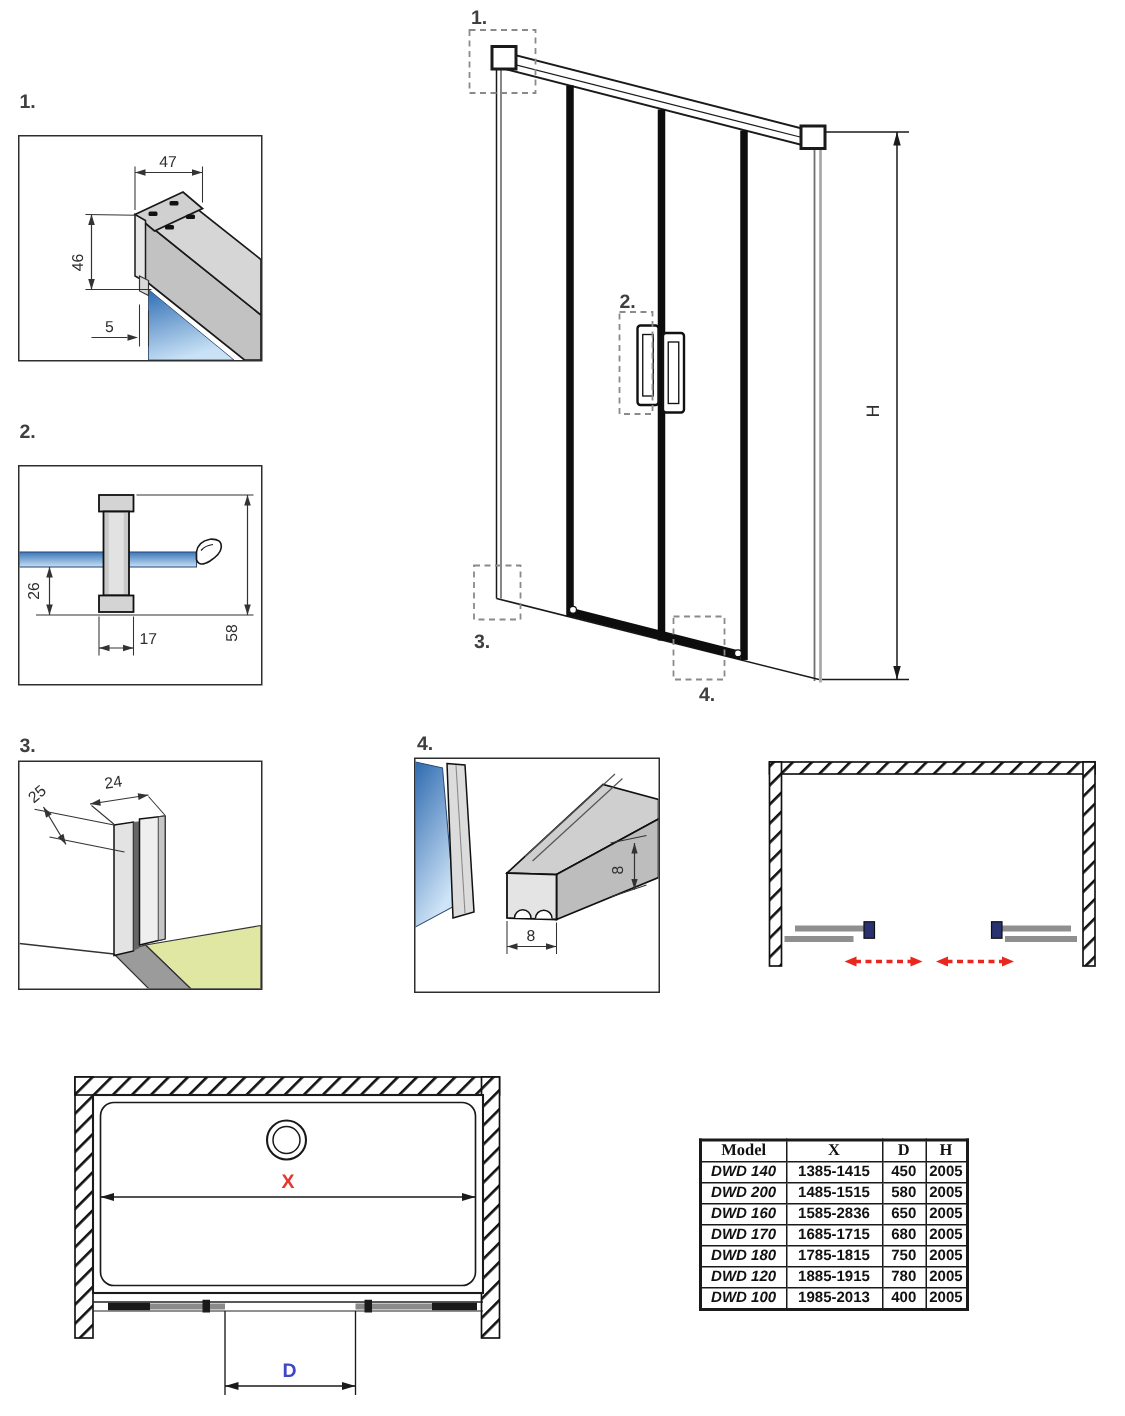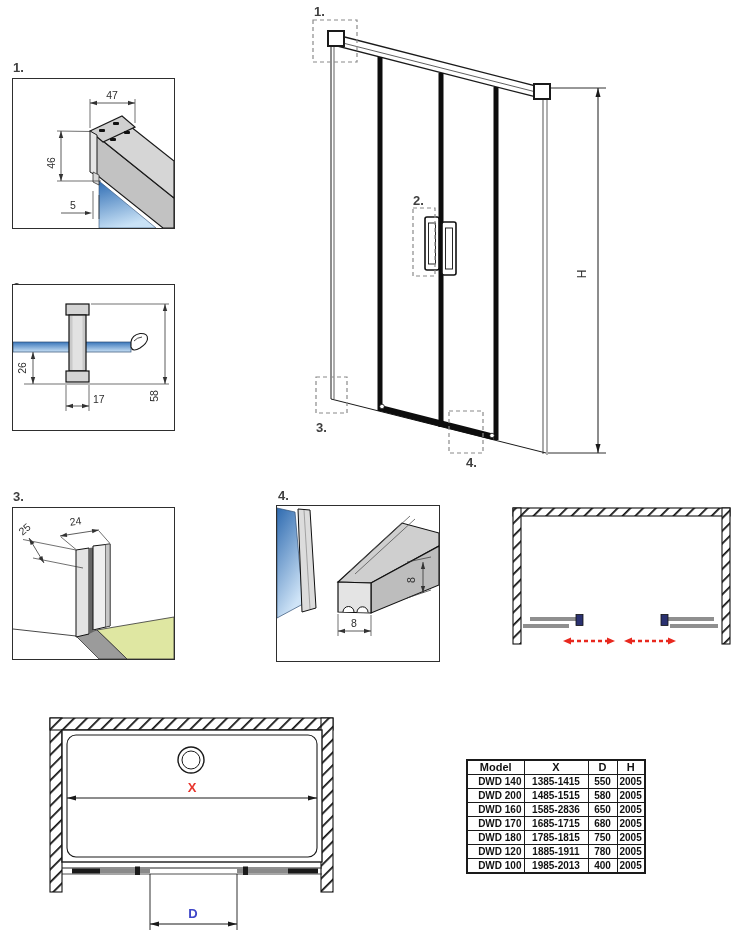--- a/index.html
+++ b/index.html
@@ -12,31 +12,31 @@
   .dim{font:10.5px "Liberation Sans",sans-serif;fill:#2e2e2e;}
   .co{font:bold 13px "Liberation Sans",sans-serif;fill:#3f3f3f;}
   .xlabel{font:bold 13px "Liberation Sans",sans-serif;fill:#e8362d;}
   .dlabel{font:bold 13px "Liberation Sans",sans-serif;fill:#3f46c8;}
   .hlabel{font:12px "Liberation Sans",sans-serif;fill:#2e2e2e;}
   table.spec{position:absolute;left:466px;top:759px;border-collapse:collapse;
              border:2px solid #1a1a1a;font-family:"Liberation Sans",sans-serif;
              text-align:center;background:#fff;}
   table.spec th,table.spec td{border:1px solid #1a1a1a;padding:0 2px;height:13px;
              line-height:13px;font-size:10px;font-weight:bold;color:#111;white-space:nowrap;}
-  table.spec th{font-size:11px;}
+  table.spec th{font-size:11px;font-family:Liberation Serif, serif;}
   th.th-x{color:#e8362d;} th.th-d,th.th-h{color:#3f46c8;}
-  td.model{font-size:9.5px;text-align:right;}
+  td.model{font-style:italic;font-size:9.5px;}
 </style>
 </head>
 <body>
 
 <div id="canvas">
 
   <div class="callout-label" style="left:13px;top:60px">1.</div>
-  <div class="detail-box" style="left:12px;top:78px;width:161px;height:149px">
+  <div class="detail-box" style="left:12px;top:90px;width:161px;height:149px">
     <svg width="161" height="149" viewBox="0 0 161 149">
       <defs>
         <linearGradient id="gGlass1" x1="0" y1="0" x2="0.35" y2="1">
           <stop offset="0" stop-color="#2f6db4"></stop>
             <stop offset="1" stop-color="#c9e2f6"></stop>
         </linearGradient>
       </defs>
       <g>
         <polygon points="86,102 86,149 143,149" fill="url(#gGlass1)" stroke="#2e4d74" stroke-width="0.6"></polygon>
       </g>
@@ -71,21 +71,21 @@
         <line x1="80" y1="112" x2="80" y2="140" stroke="#333" stroke-width="0.7"></line>
         <line x1="86" y1="116" x2="86" y2="140" stroke="#333" stroke-width="0.7"></line>
         <line x1="48" y1="134" x2="72" y2="134" stroke="#333" stroke-width="0.8"></line>
         <polygon points="79,134 72,131.9 72,136.1" fill="#333"></polygon>
         <text class="dim" x="60" y="130" text-anchor="middle">5</text>
       </g>
     </svg>
   </div>
 
   <div class="callout-label" style="left:13px;top:280px">2.</div>
-  <div class="detail-box" style="left:12px;top:284px;width:161px;height:145px">
+  <div class="detail-box" style="left:12px;top:310px;width:161px;height:145px">
     <svg width="161" height="145" viewBox="0 0 161 145">
       <defs>
         <linearGradient id="gGlass2" x1="0" y1="0" x2="0" y2="1">
           <stop offset="0" stop-color="#3a76ba"></stop>
             <stop offset="1" stop-color="#c8e0f5"></stop>
         </linearGradient>
       </defs>
       <g>
         <rect x="0" y="57" width="118" height="10" fill="url(#gGlass2)" stroke="#2e4d74" stroke-width="0.7"></rect>
       </g>
@@ -335,21 +335,21 @@
         <th>Model</th>
         <th class="th-x">X</th>
         <th class="th-d">D</th>
         <th class="th-h">H</th>
       </tr>
     </thead>
     <tbody>
       <tr>
         <td class="model">DWD 140</td>
         <td>1385-1415</td>
-        <td>550</td>
+        <td>450</td>
         <td>2005</td>
       </tr>
       <tr>
         <td class="model">DWD 200</td>
         <td>1485-1515</td>
         <td>580</td>
         <td>2005</td>
       </tr>
       <tr>
         <td class="model">DWD 160</td>
@@ -364,21 +364,21 @@
         <td>2005</td>
       </tr>
       <tr>
         <td class="model">DWD 180</td>
         <td>1785-1815</td>
         <td>750</td>
         <td>2005</td>
       </tr>
       <tr>
         <td class="model">DWD 120</td>
-        <td>1885-1911</td>
+        <td>1885-1915</td>
         <td>780</td>
         <td>2005</td>
       </tr>
       <tr>
         <td class="model">DWD 100</td>
         <td>1985-2013</td>
         <td>400</td>
         <td>2005</td>
       </tr>
     </tbody>

